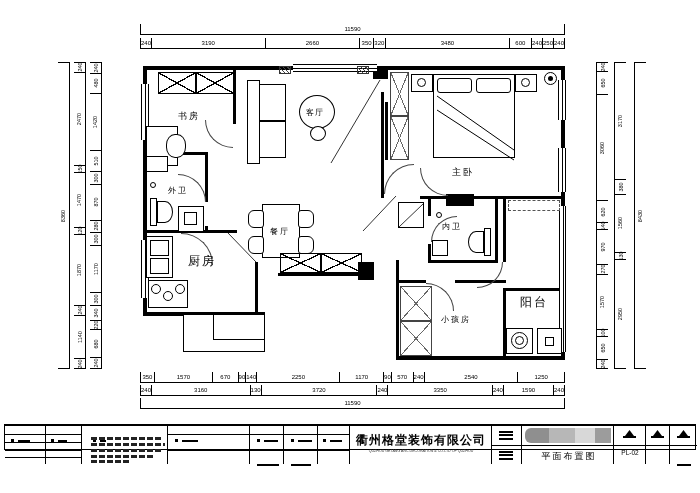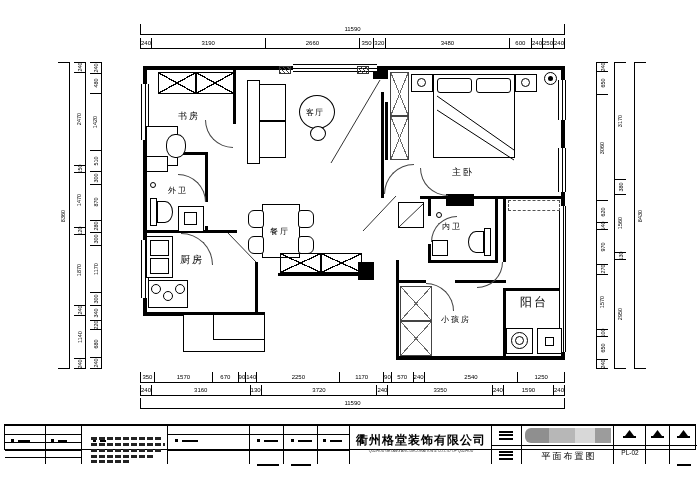--- a/index.html
+++ b/index.html
@@ -179,21 +179,21 @@
     <line x1="437" y1="96" x2="514" y2="150" stroke="#000" stroke-width="1"></line>
     <line x1="437" y1="110" x2="514" y2="160" stroke="#000" stroke-width="1"></line>
     <line x1="399" y1="227" x2="423" y2="204" stroke="#333" stroke-width="1"></line>
   </svg>
 
   <div class="rlabel" style="left:178px;top:110px">书房</div>
   <div class="rlabel" style="left:306px;top:107px;font-size:8px;letter-spacing:1px">客厅</div>
   <div class="rlabel" style="left:452px;top:166px">主卧</div>
   <div class="rlabel" style="left:168px;top:185px;font-size:8px">外卫</div>
   <div class="rlabel" style="left:270px;top:226px;font-size:8px">餐厅</div>
-  <div class="rlabel" style="left:180px;top:253px;font-size:10px">厨房</div>
+  <div class="rlabel" style="left:188px;top:253px;font-size:12px">厨房</div>
   <div class="rlabel" style="left:442px;top:221px;font-size:8px">内卫</div>
   <div class="rlabel" style="left:441px;top:314px;font-size:8px">小孩房</div>
   <div class="rlabel" style="left:520px;top:294px;font-size:12px">阳台</div>
 
   <div class="hrow" style="left:140px;top:24px;width:425px">
     <div class="seg">
         <span class="dimtotal">11590</span>
       </div>
   </div>
   <div class="hrow" style="left:140px;top:38px;width:425px">

